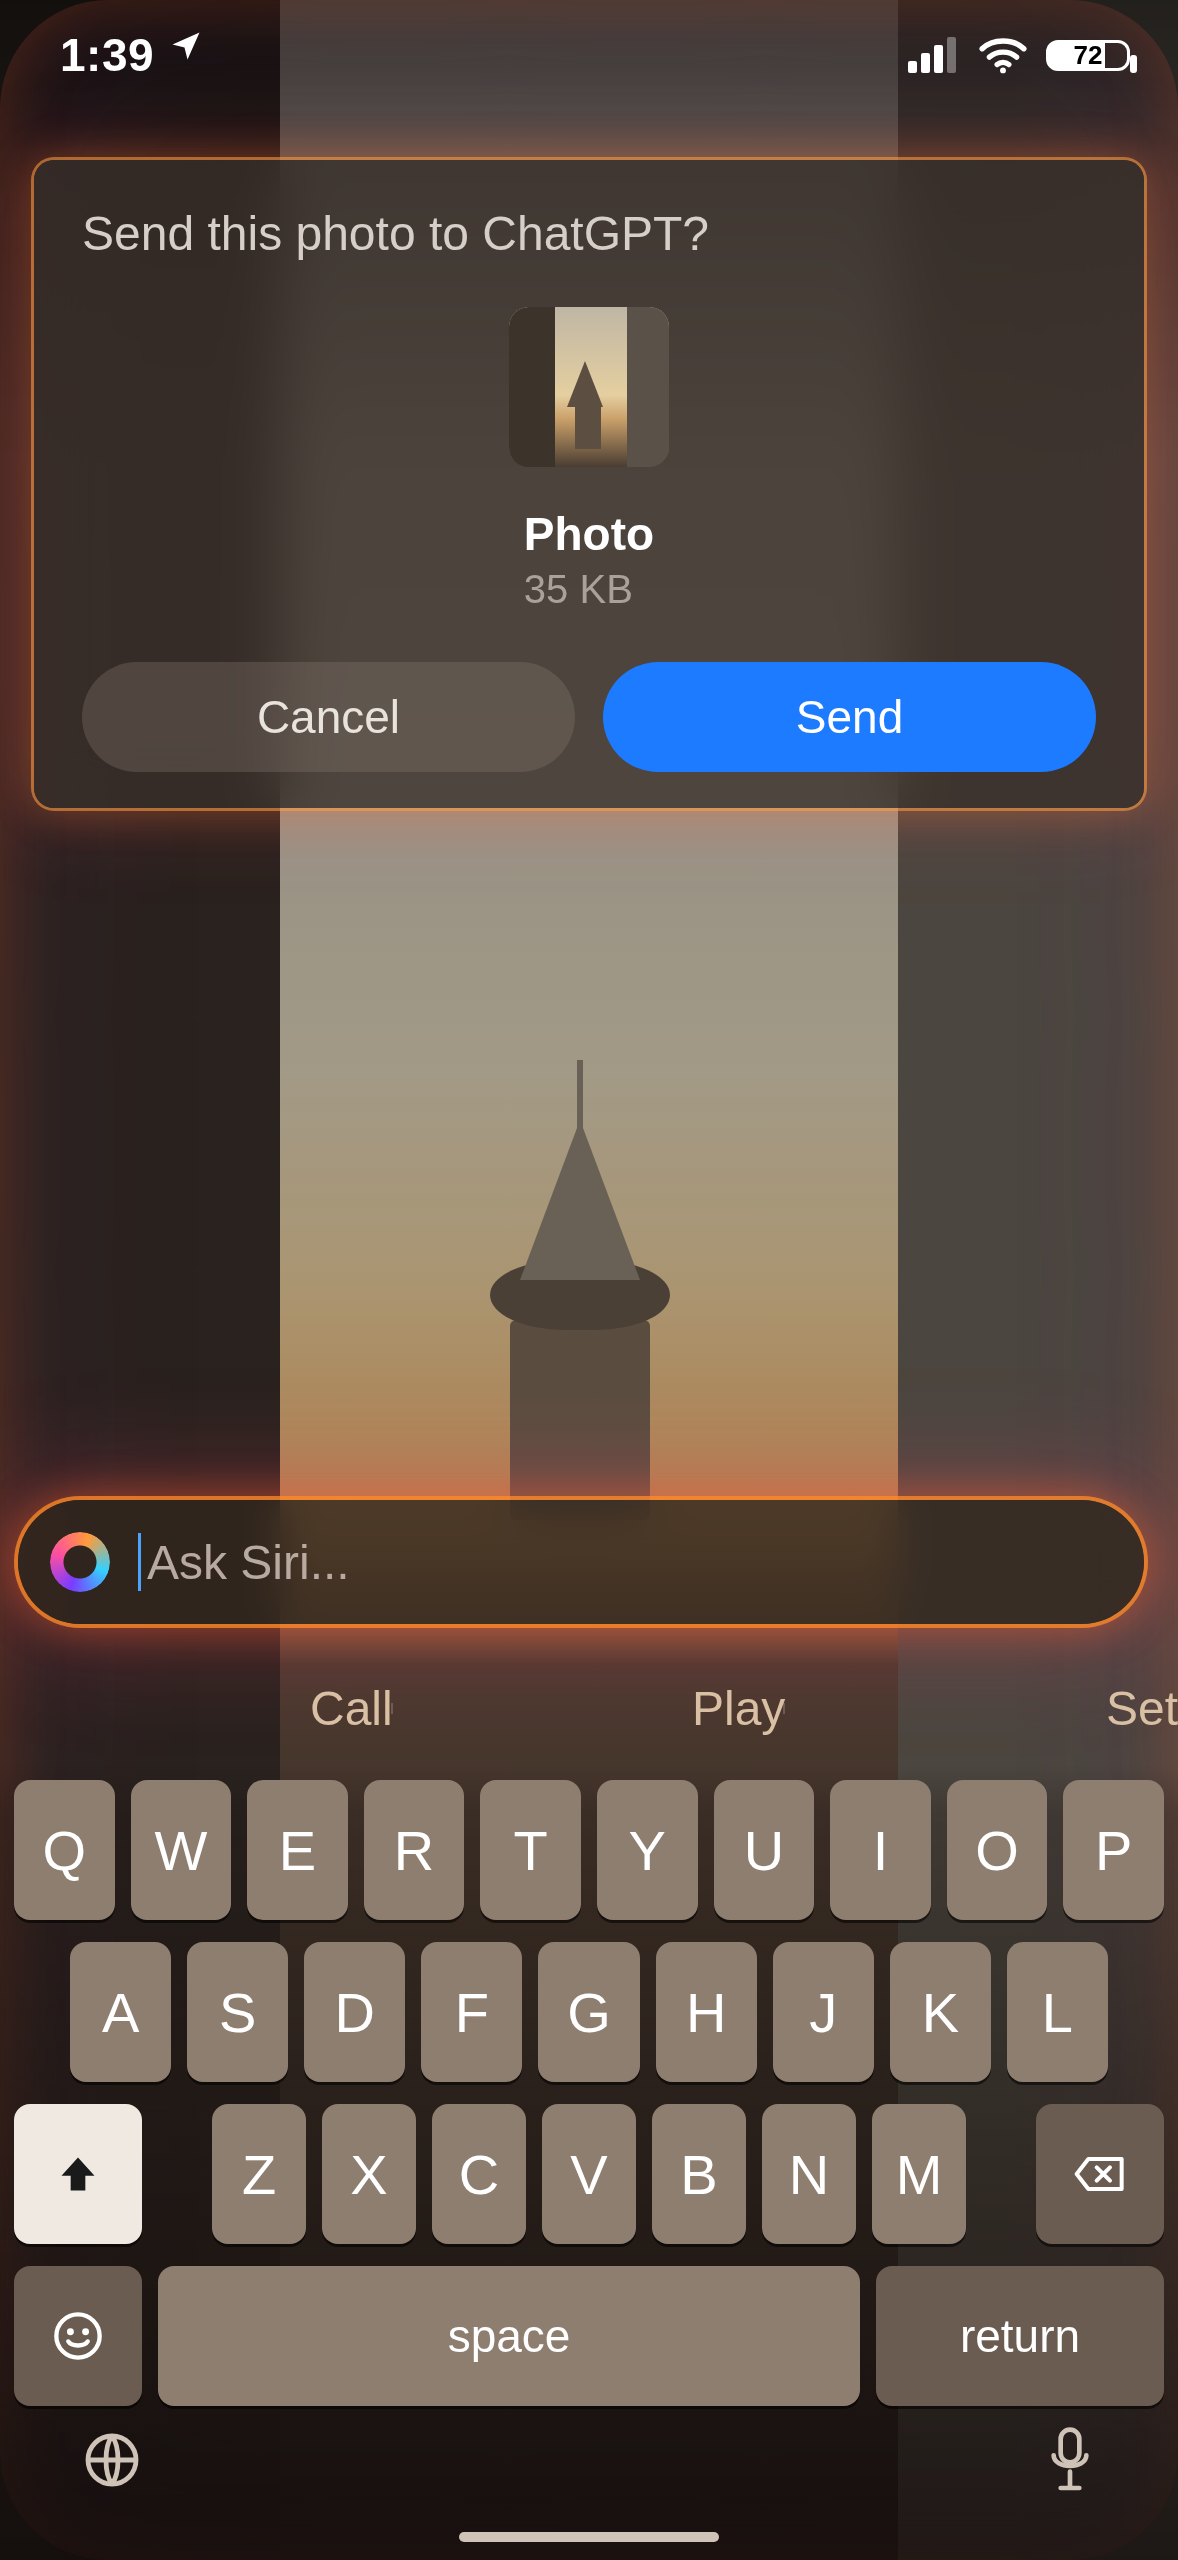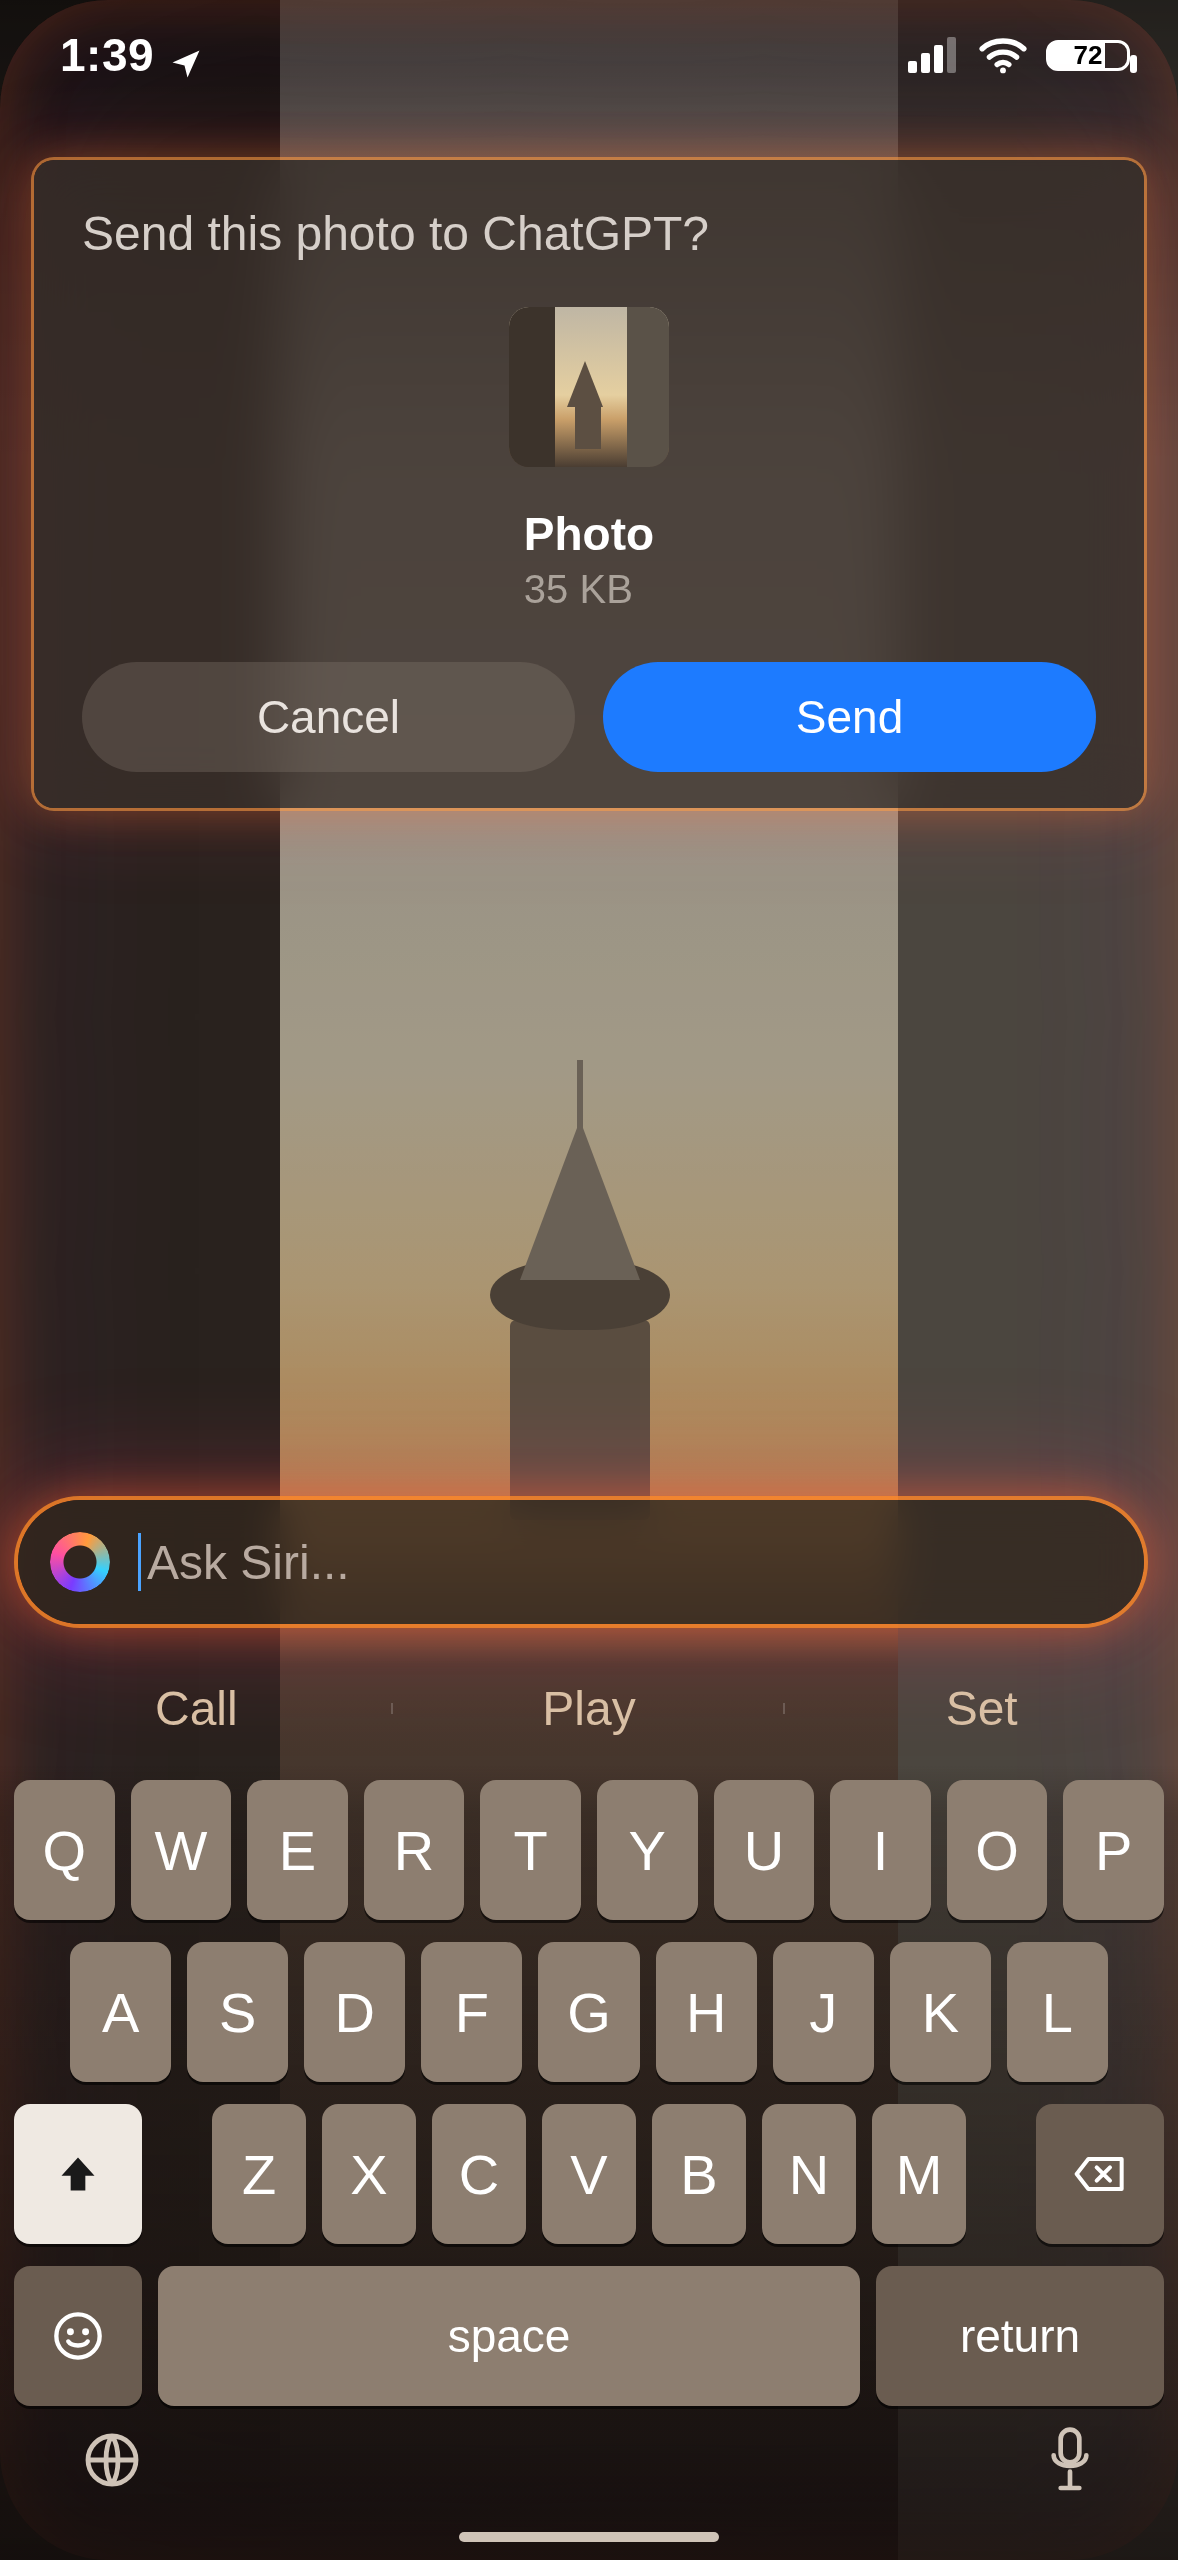--- a/index.html
+++ b/index.html
@@ -36,21 +36,21 @@
   .tower .cap  { position:absolute; bottom:190px; left:30px; width:180px; height:70px; background:#4a4036; border-radius:50%/60%; }
   .tower .cone { position:absolute; bottom:240px; left:60px; width:0; height:0; border-left:60px solid transparent; border-right:60px solid transparent; border-bottom:160px solid #6a6156; }
   .tower .spike{ position:absolute; bottom:390px; left:117px; width:6px; height:70px; background:#6a6156; }
 
   
   .status-bar {
     position:absolute; top:0; left:0; right:0; height:110px;
     display:flex; align-items:center; justify-content:space-between;
     padding: 0 48px 0 60px; color:#fff;
   }
-  .status-left { display:flex; align-items:flex-end; gap:14px; font-size:46px; font-weight:600; letter-spacing:0.5px;}
+  .status-left { display:flex; align-items:flex-start; gap:14px; font-size:46px; font-weight:600; letter-spacing:0.5px;}
   .status-right { display:flex; align-items:center; gap:18px; }
   .loc-icon svg, .sig svg, .wifi svg, .batt { display:block; }
   .batt {
     position:relative; width:84px; height:31px; border:3px solid #fff; border-radius:12px;
     display:flex; align-items:center; justify-content:center;
     font-size:26px; font-weight:700; color:#000; background:linear-gradient(to right,#fff 0%, #fff 72%, transparent 72%);
   }
   .batt::after { content:""; position:absolute; right:-10px; top:12px; width:7px; height:18px; background:#fff; border-radius:3px; }
 
   
@@ -110,21 +110,21 @@
     color:#d8cdc4; font-size:48px;
     border-left:3px solid #4aa3ff; padding-left:6px; height:58px;
   }
   .ask-input::placeholder { color:#b8aaa0; }
 
   
   .suggest {
     position:absolute; left:0; right:0; top:1650px; height:116px;
     display:flex; align-items:center; color:#d9bfa4; font-size:48px;
   }
-  .suggest .cell { flex:1; text-align:center; position:relative; }
+  .suggest .cell { flex:1; text-align:right; position:relative; }
   .suggest .cell:not(:last-child)::after{
     content:""; position:absolute; right:0; top:22px; bottom:22px; width:2px; background:rgba(255,255,255,0.18);
   }
 
   
   .keyboard {
     position:absolute; left:0; right:0; top:1766px; bottom:0;
     padding: 14px 14px 0;
     background: linear-gradient(to bottom, rgba(28,20,16,0.0) 0%, rgba(28,20,16,0.25) 6%, rgba(22,15,12,0.55) 60%, rgba(14,9,8,0.75) 100%);
   }

